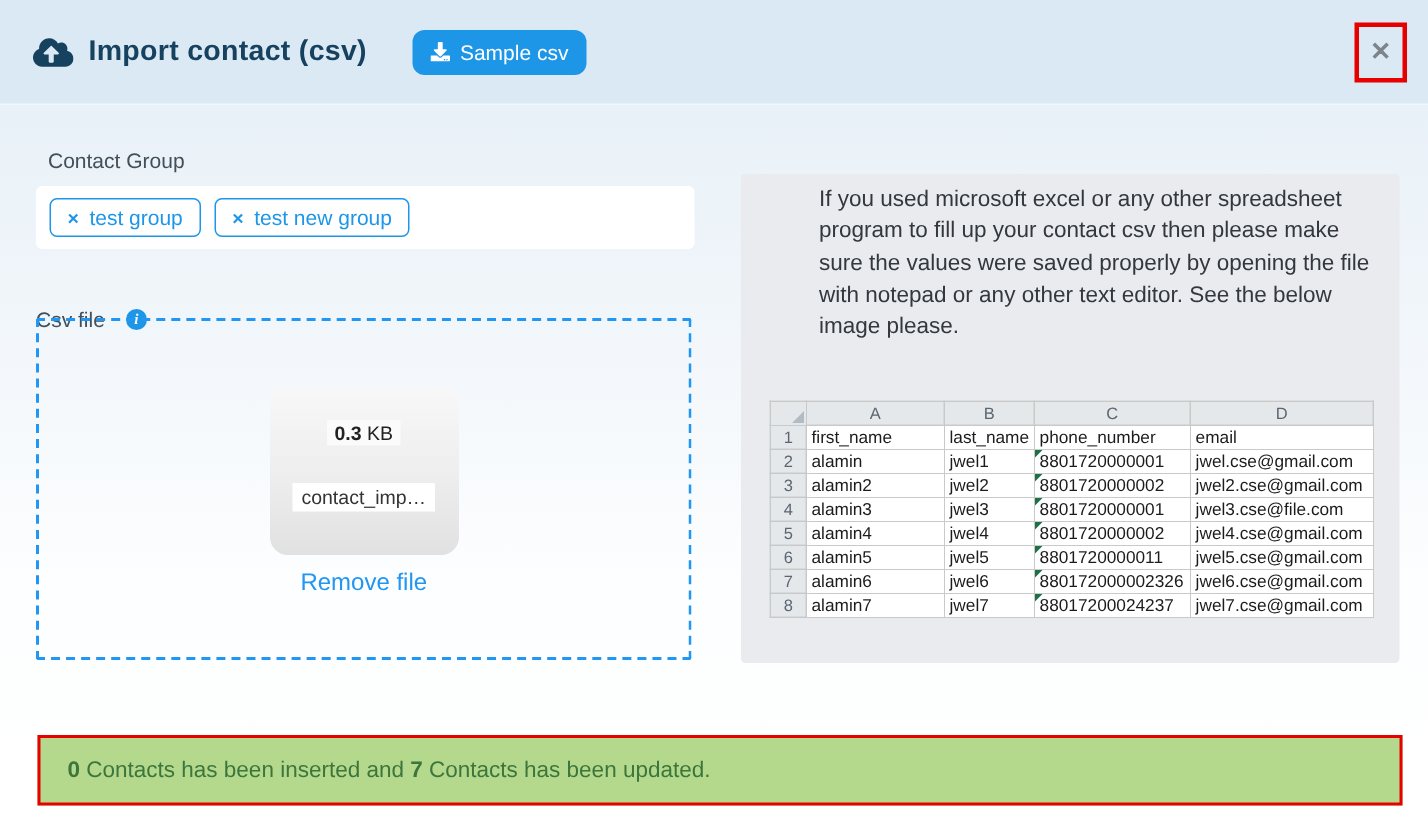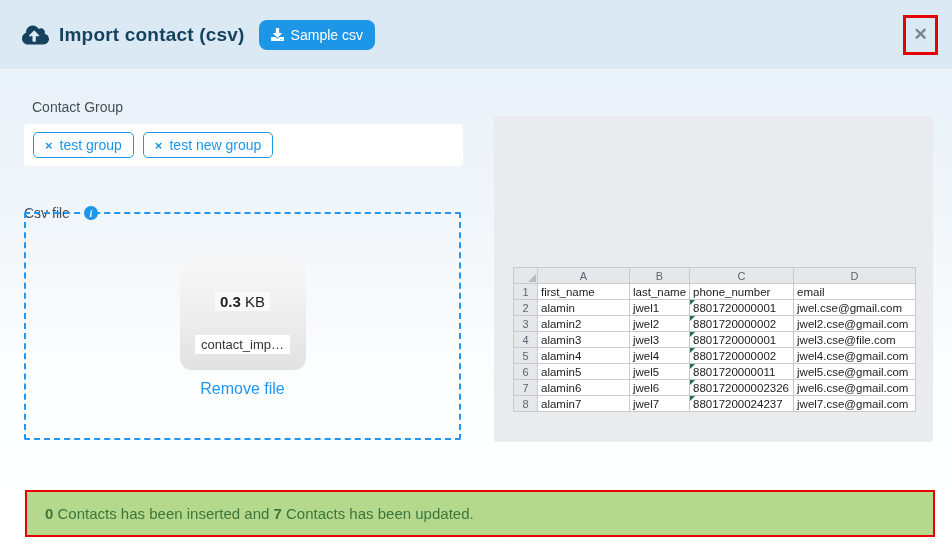--- a/index.html
+++ b/index.html
@@ -3,21 +3,21 @@
 <meta charset="utf-8">
 <style>
   html,body{margin:0;padding:0;}
   body{font-family:"Liberation Sans",sans-serif;background:#fff;}
   .modal{position:relative;width:952px;height:550px;overflow:hidden;
     background:linear-gradient(180deg,#e5eff8 0%,#eef4f9 30%,#fdfeff 72%,#ffffff 100%);}
 
   
   .hdr{position:absolute;top:0;left:0;width:952px;height:70px;
     background:var(--header-bg,#dbe9f4);border-bottom:1px solid #f2f7fb;
-    display:flex;align-items:center;padding:0 14px 0 22px;box-sizing:border-box;}
+    display:flex;align-items:center;padding:0 14px 0 22px;box-sizing:border-box;gap:16px;}
   .hdr-title{display:flex;align-items:center;gap:10px;color:var(--title-navy,#17425f);}
   .hdr-title h1{font-size:19px;margin:0;font-weight:bold;letter-spacing:.2px;}
   .cloud-ic{width:27px;height:22px;display:block;}
   .btn-sample{margin-left:14px;display:inline-flex;align-items:center;gap:7px;
     background:var(--accent,#1e96e8);color:#fff;border:none;border-radius:8px;
     font-size:14px;font-family:inherit;padding:7px 12px;cursor:pointer;}
   .btn-sample svg{width:13px;height:13px;display:block;}
   .close-wrap{margin-left:auto;width:35px;height:40px;border:3px solid var(--annotation-red,#e60000);
     display:flex;align-items:center;justify-content:center;box-sizing:border-box;}
   .close-x{color:#7c858c;font-size:17px;font-weight:bold;line-height:1;cursor:pointer;}
@@ -32,22 +32,22 @@
   .tag .x{font-size:13px;font-weight:bold;line-height:1;}
   .lbl-csv{left:24px;top:205px;display:flex;align-items:center;gap:14px;}
   .info-ic{width:14px;height:14px;border-radius:50%;background:var(--accent,#1e96e8);color:#fff;
     font-size:10px;font-weight:bold;display:inline-flex;align-items:center;justify-content:center;
     font-family:"Liberation Serif",serif;font-style:italic;cursor:pointer;}
   .dropzone{position:absolute;left:24px;top:212px;width:437px;height:228px;
     border:2px dashed #2196f3;border-radius:2px;box-sizing:border-box;}
   .file-card{position:absolute;left:50%;transform:translateX(-50%);top:44px;width:126px;height:112px;
     background:linear-gradient(180deg,#f8f8f8 0%,#ededed 55%,#e1e1e1 100%);
     border-radius:12px;text-align:center;box-sizing:border-box;}
-  .file-size{margin-top:34px;display:inline-block;background:rgba(255,255,255,.65);
-    padding:1px 5px;font-size:15px;color:#222;}
+  .file-size{margin-top:22px;display:inline-block;background:rgba(255,255,255,.65);
+    padding:1px 5px;font-size:13px;color:#222;}
   .file-size b{font-weight:bold;}
   .file-name{margin-top:24px;display:inline-block;background:#fff;padding:2px 6px;
     font-size:13px;color:#333;max-width:110px;white-space:nowrap;}
   .remove-link{position:absolute;left:50%;transform:translateX(-50%);top:166px;
     color:#2196f3;font-size:16px;cursor:pointer;white-space:nowrap;}
 
   
   .panel{position:absolute;left:494px;top:116px;width:439px;height:326px;
     background:var(--panel-gray,#e9ebee);border-radius:3px;box-sizing:border-box;}
   .panel-head{display:flex;align-items:flex-start;gap:15px;padding:17px 18px 0 19px;}
@@ -120,20 +120,21 @@
   <div class="dropzone">
     <div class="file-card">
       <span class="file-size"><b>0.3</b><span> KB</span></span>
       <br>
       <span class="file-name">contact_imp…</span>
     </div>
     <span class="remove-link">Remove file</span>
   </div>
 
   <div class="panel">
+    <div class="panel-body">If you used microsoft excel or any other spreadsheet program to fill up your contact csv then please make sure the values were saved properly by opening the file with notepad or any other text editor. See the below image please.</div>
     <div class="ss-wrap">
       <table class="ss">
         <colgroup>
             <col class="c0">
             <col class="c1">
             <col class="c2">
             <col class="c3">
             <col class="c4">
           </colgroup>
         <tbody>

